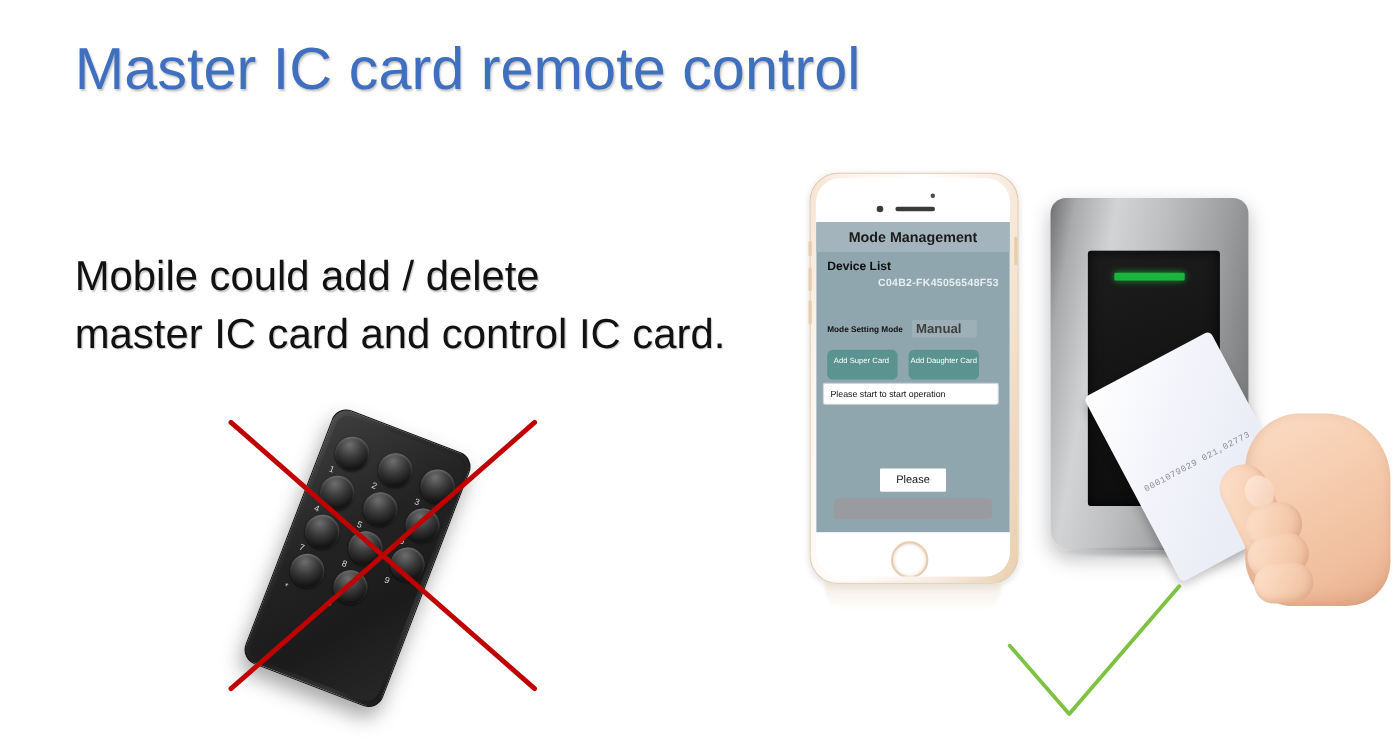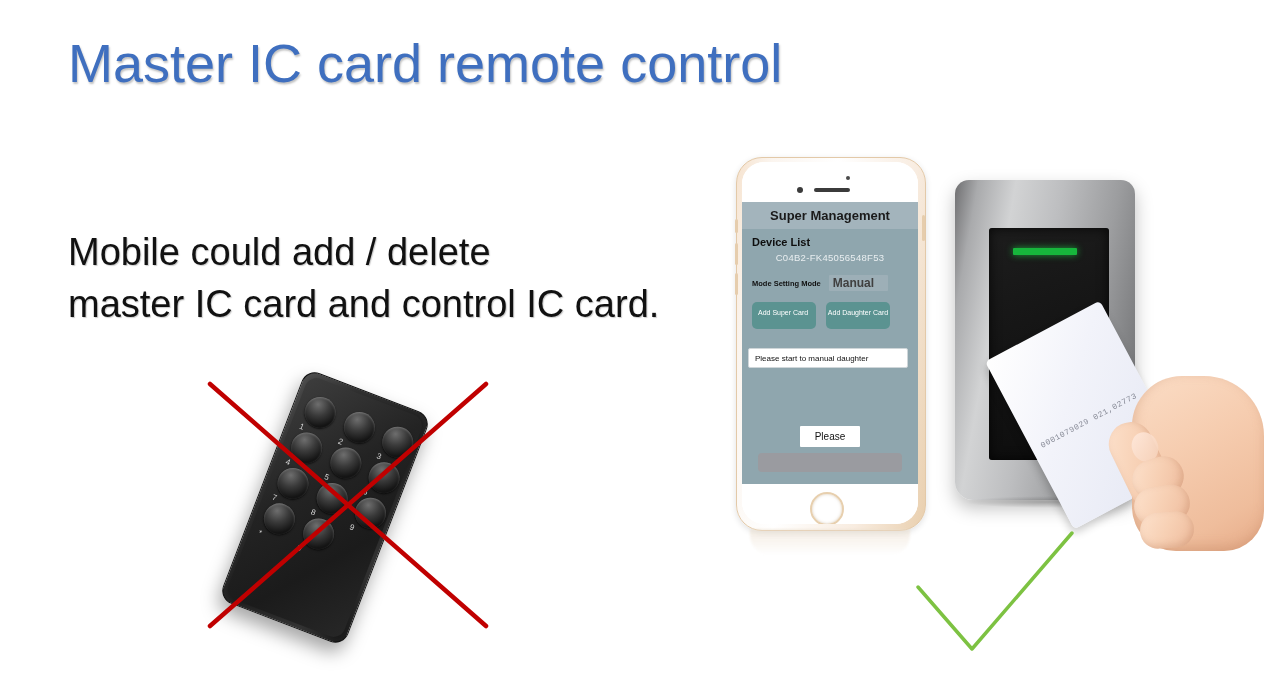--- a/index.html
+++ b/index.html
@@ -84,21 +84,21 @@
   .screen{
     position:absolute;left:0;top:40px;width:176px;height:282px;
     background:#8fa6ae;
   }
   .screen-header{
     height:27px;background:#a3b4bc;display:flex;align-items:center;justify-content:center;
   }
   .screen-header .htitle{font-size:13px;color:#1a1a1a;font-weight:600;}
   .screen-body{position:relative;padding:7px 10px 0 10px;}
   .device-list-label{font-size:11px;font-weight:700;color:#0e0e0e;margin-bottom:4px;}
-  .device-id{font-size:9.5px;color:#e9eef0;text-align:center;letter-spacing:.3px;margin-bottom:12px;}
+  .device-id{font-size:9.5px;color:#e9eef0;text-align:right;letter-spacing:.3px;margin-bottom:28px;font-weight:bold;}
   .mode-row{display:flex;align-items:center;gap:8px;margin-bottom:11px;}
   .mode-label{font-size:7.5px;color:#111;font-weight:600;}
   .mode-value{
     font-size:12px;font-weight:700;color:#404040;background:#9dafb7;
     padding:1px 14px 1px 4px;border-radius:1px;
   }
   .cardbtns{display:flex;gap:10px;margin-bottom:6px;}
   .cbtn{
     width:64px;height:27px;border-radius:5px;background:#5b9391;
     font-size:7px;color:#ffffff;line-height:9px;padding:6px 5px 0 6px;
@@ -271,38 +271,38 @@
 
     <div class="phone-inner">
       <div class="phone-top">
         <div class="cam-dot"></div>
         <div class="cam-dot2"></div>
         <div class="speaker"></div>
       </div>
 
       <div class="screen">
         <div class="screen-header">
-          <div class="htitle">Super Management</div>
+          <div class="htitle">Mode Management</div>
         </div>
 
         <div class="screen-body">
           <div class="device-list-label">Device List</div>
           <div class="device-id">C04B2-FK45056548F53</div>
 
           <div class="mode-row">
             <div class="mode-label">Mode Setting Mode</div>
             <div class="mode-value">Manual</div>
           </div>
 
           <div class="cardbtns">
             <div class="cbtn">Add Super Card</div>
             <div class="cbtn right">Add Daughter Card</div>
           </div>
 
-          <div class="toast">Please start to manual daughter</div>
+          <div class="toast">Please start to start operation</div>
           <div class="success-toast">Please</div>
           <div class="gray-bar"></div>
         </div>
       </div>
 
       <div class="phone-bottom">
         <div class="home-btn"></div>
       </div>
     </div>
     <div class="phone-reflection"></div>

